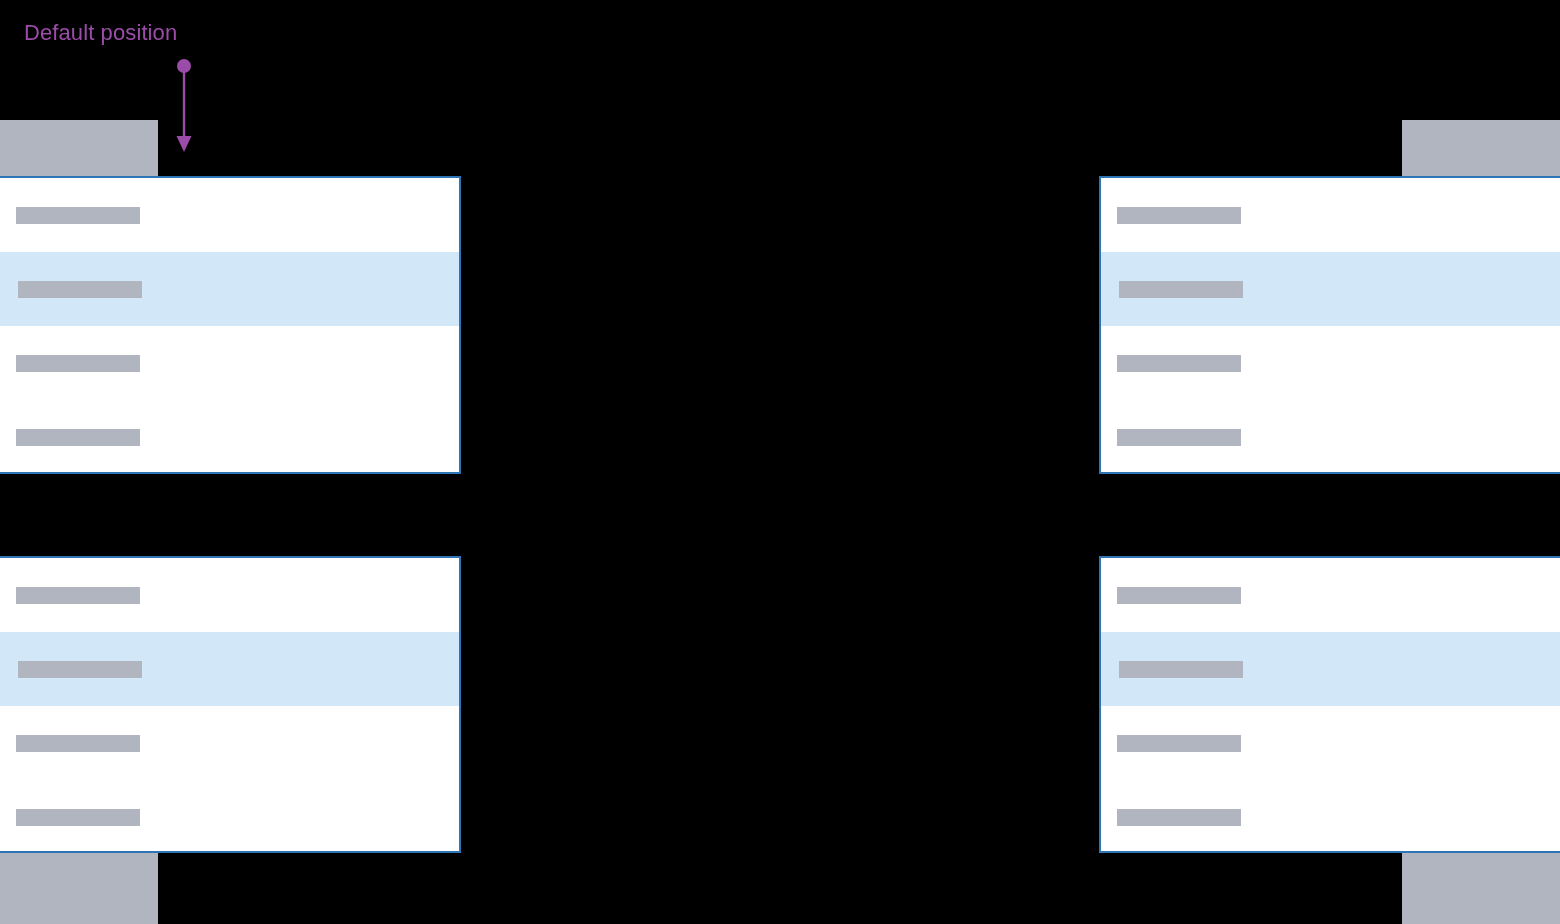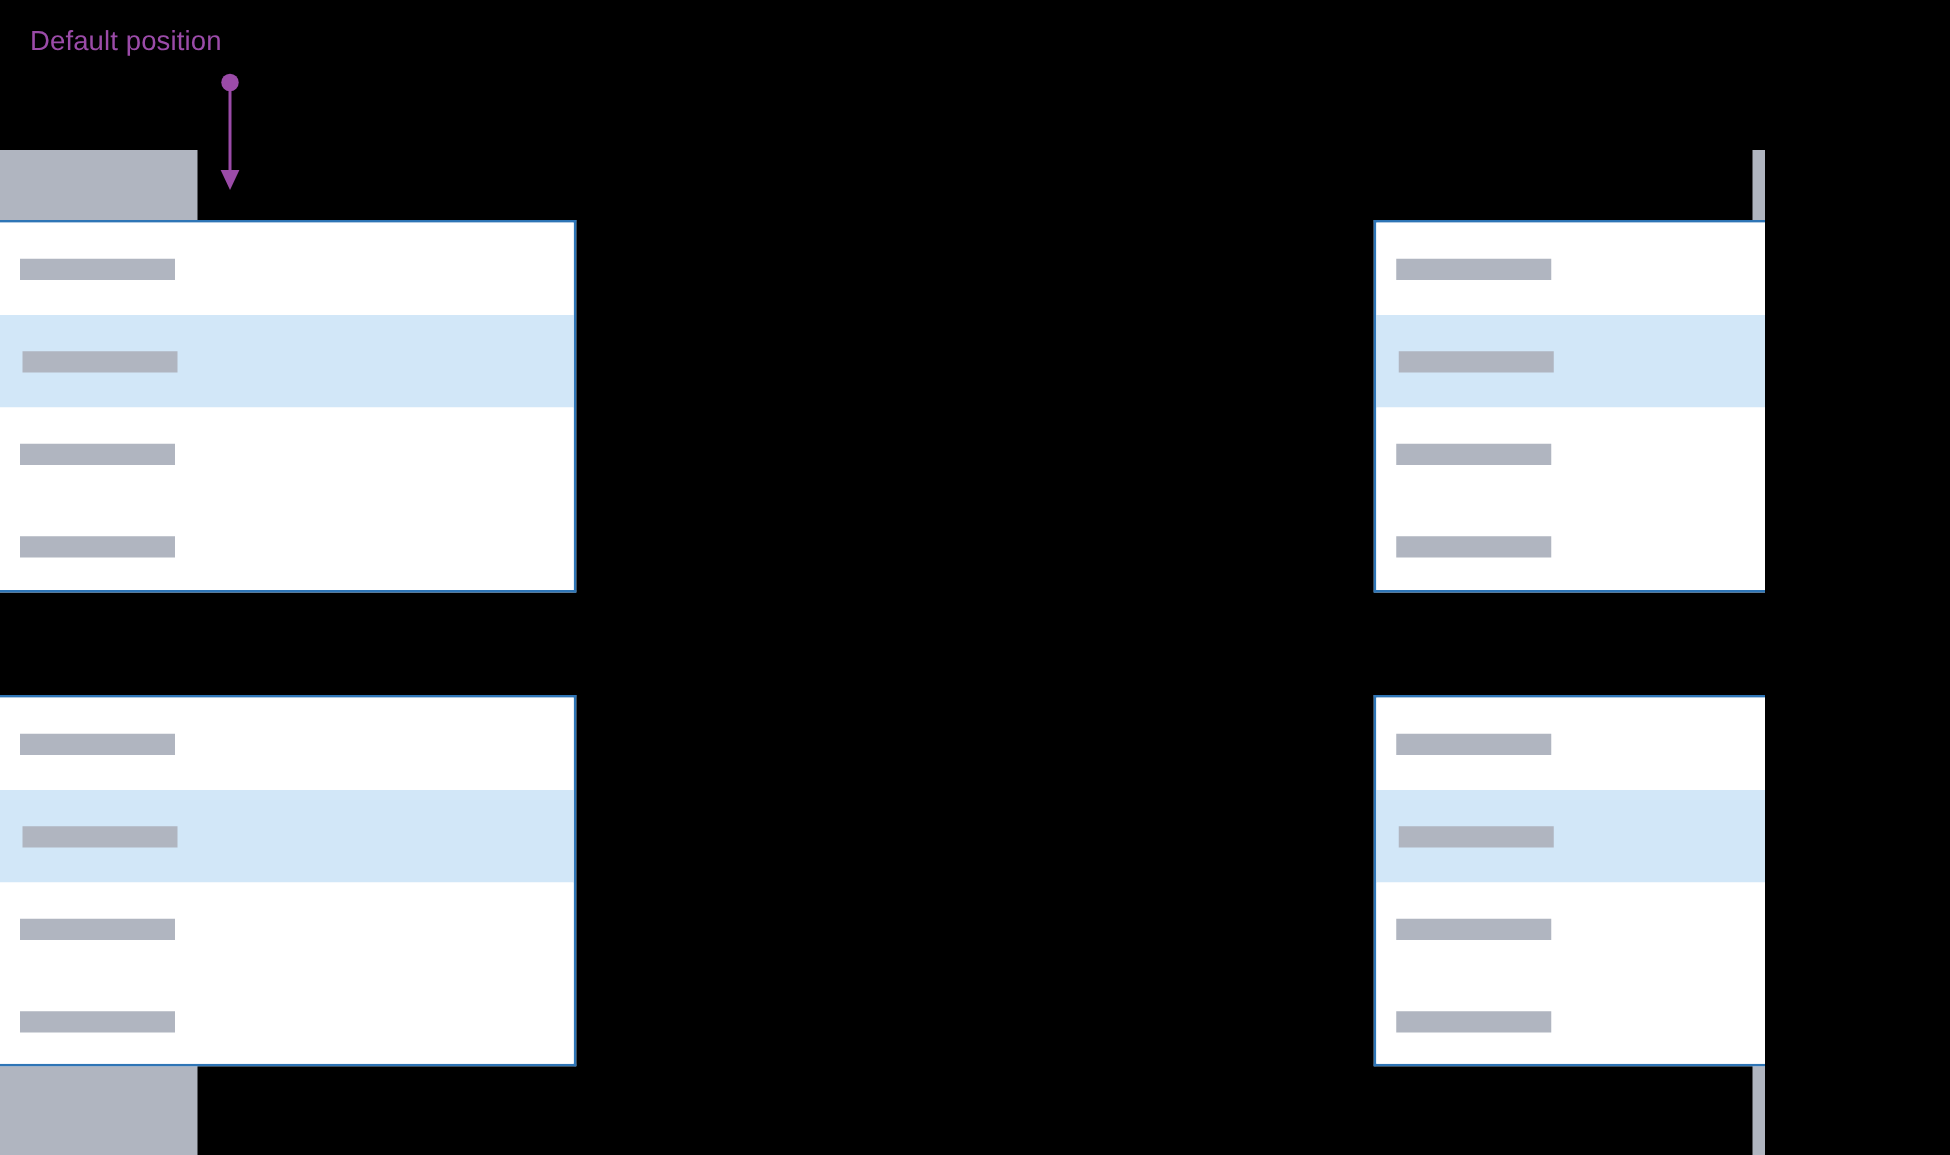--- a/index.html
+++ b/index.html
@@ -5,21 +5,21 @@
   html, body {
     margin: 0;
     padding: 0;
     background: #000000;
   }
   body {
     font-family: "Liberation Sans", sans-serif;
   }
   #canvas {
     position: relative;
-    width: 1412px;
+    width: 1560px;
     height: 924px;
     background: #000000;
     overflow: hidden;
   }
 
   
   .annotation-label {
     position: absolute;
     left: 24px;
     top: 19px;

